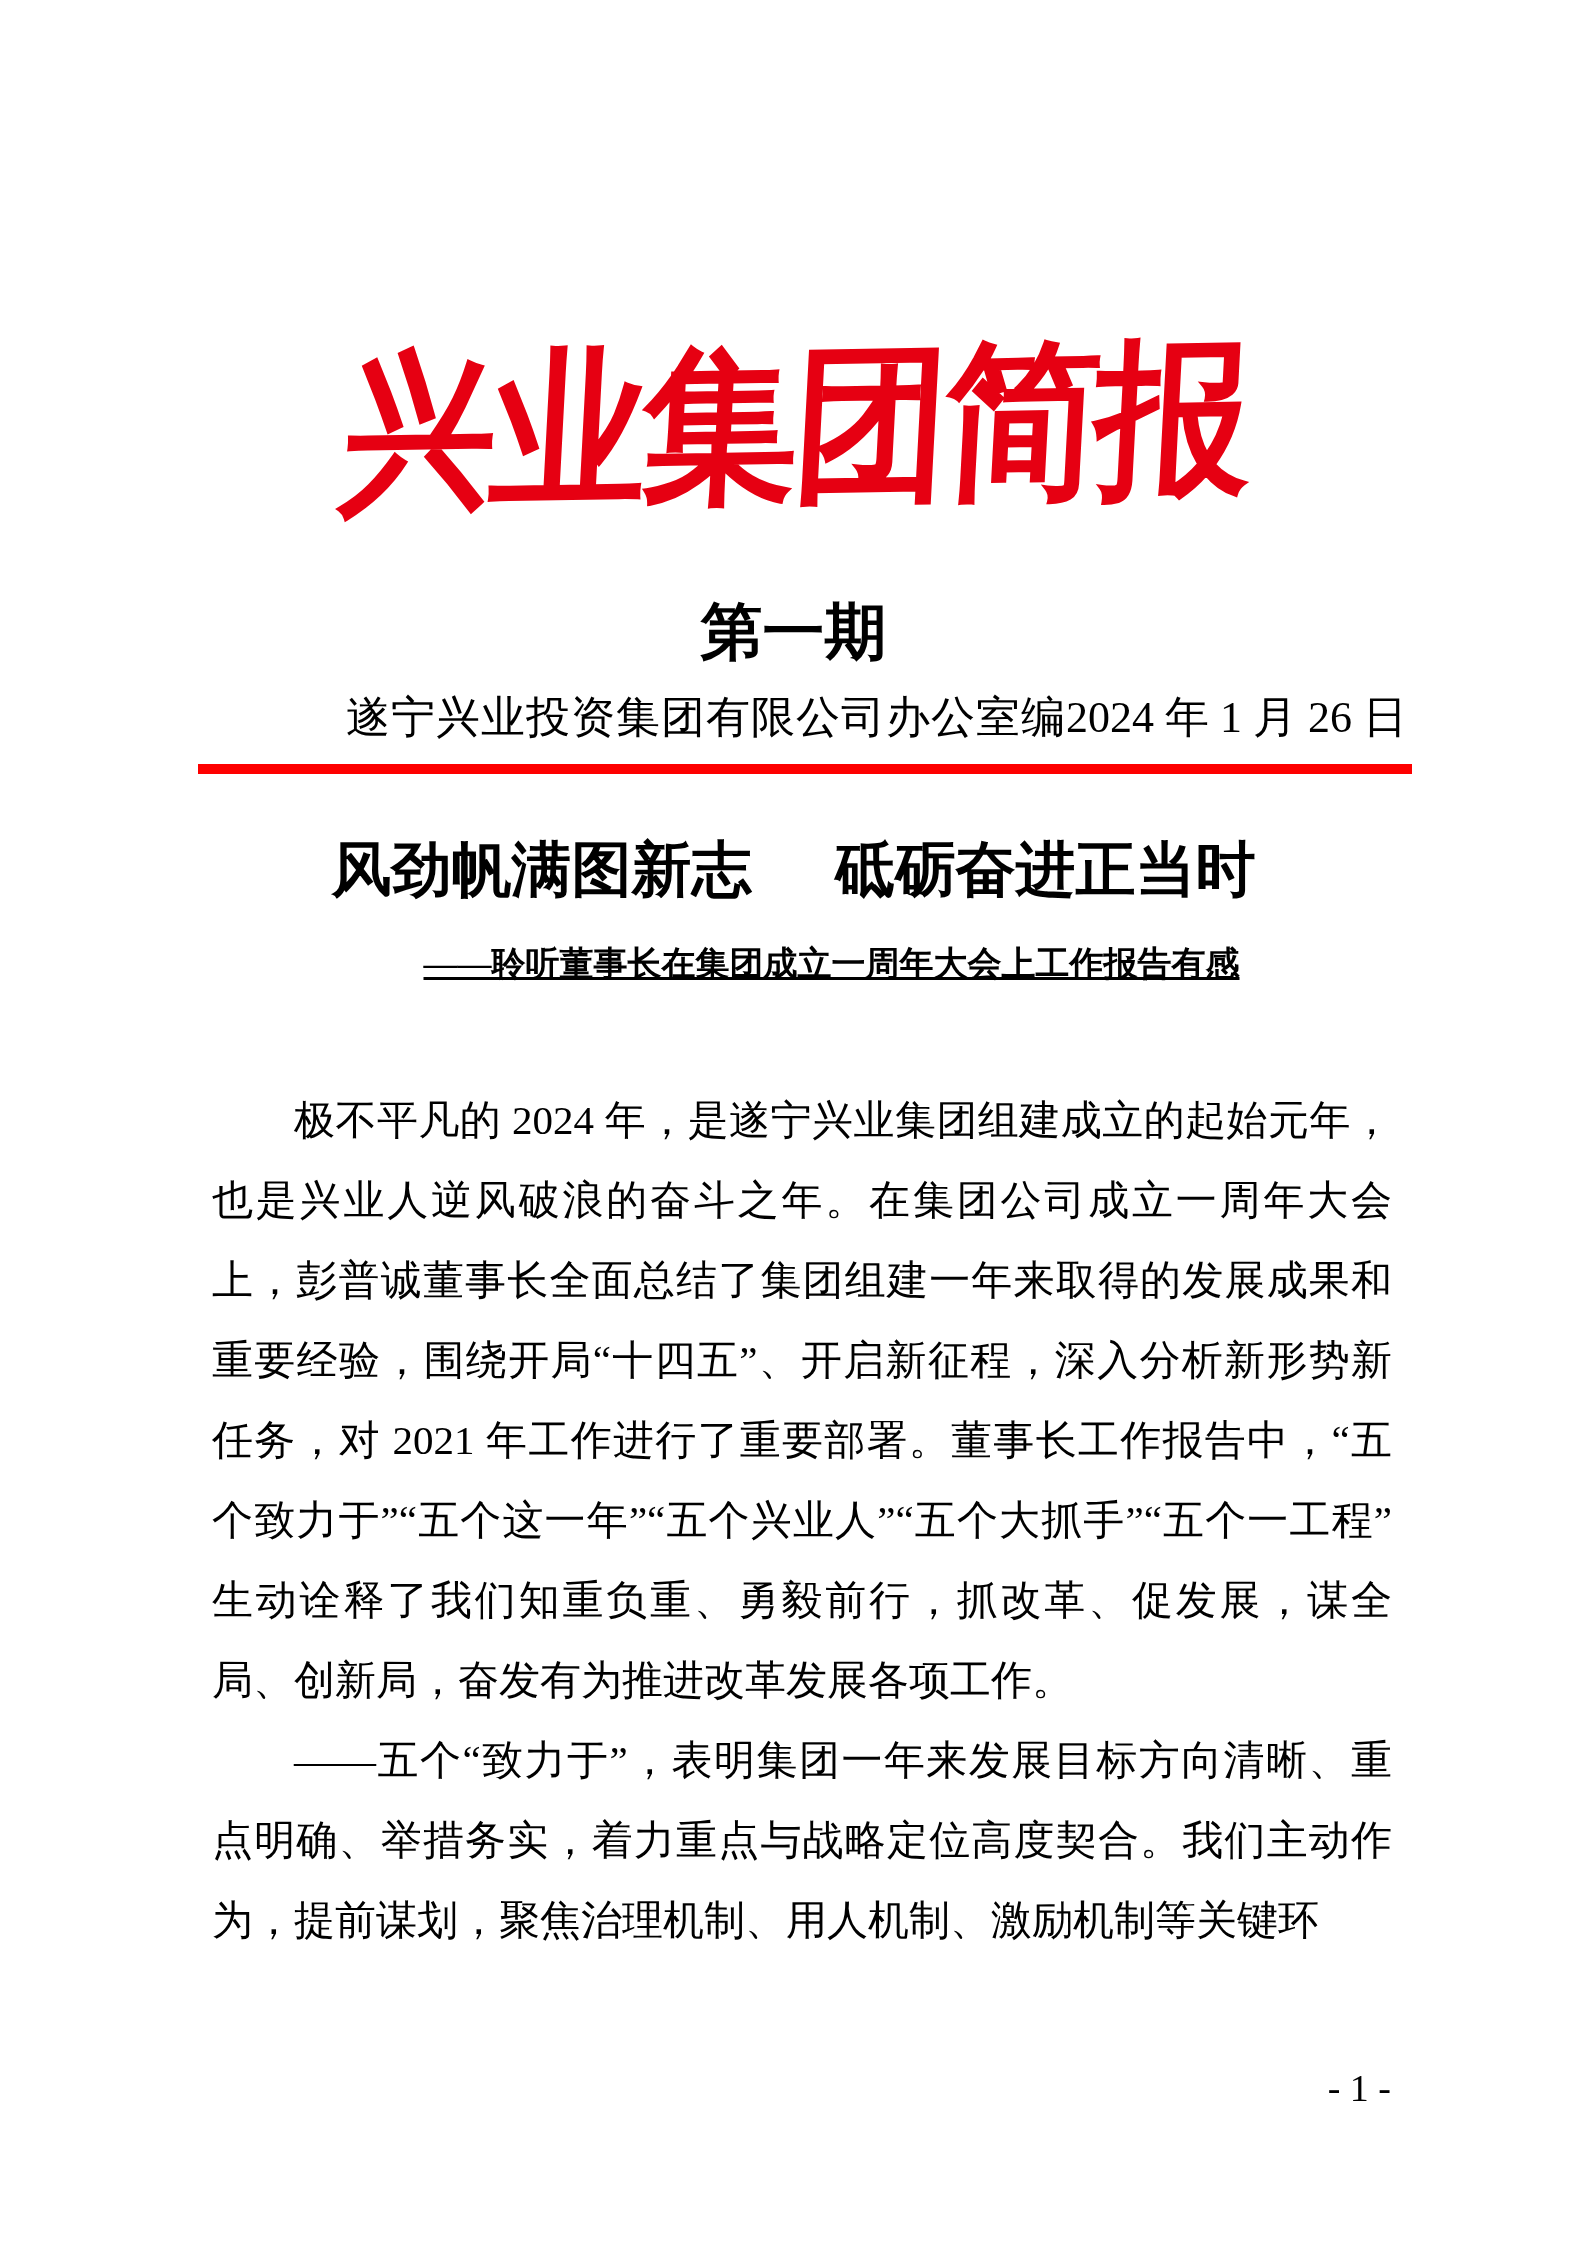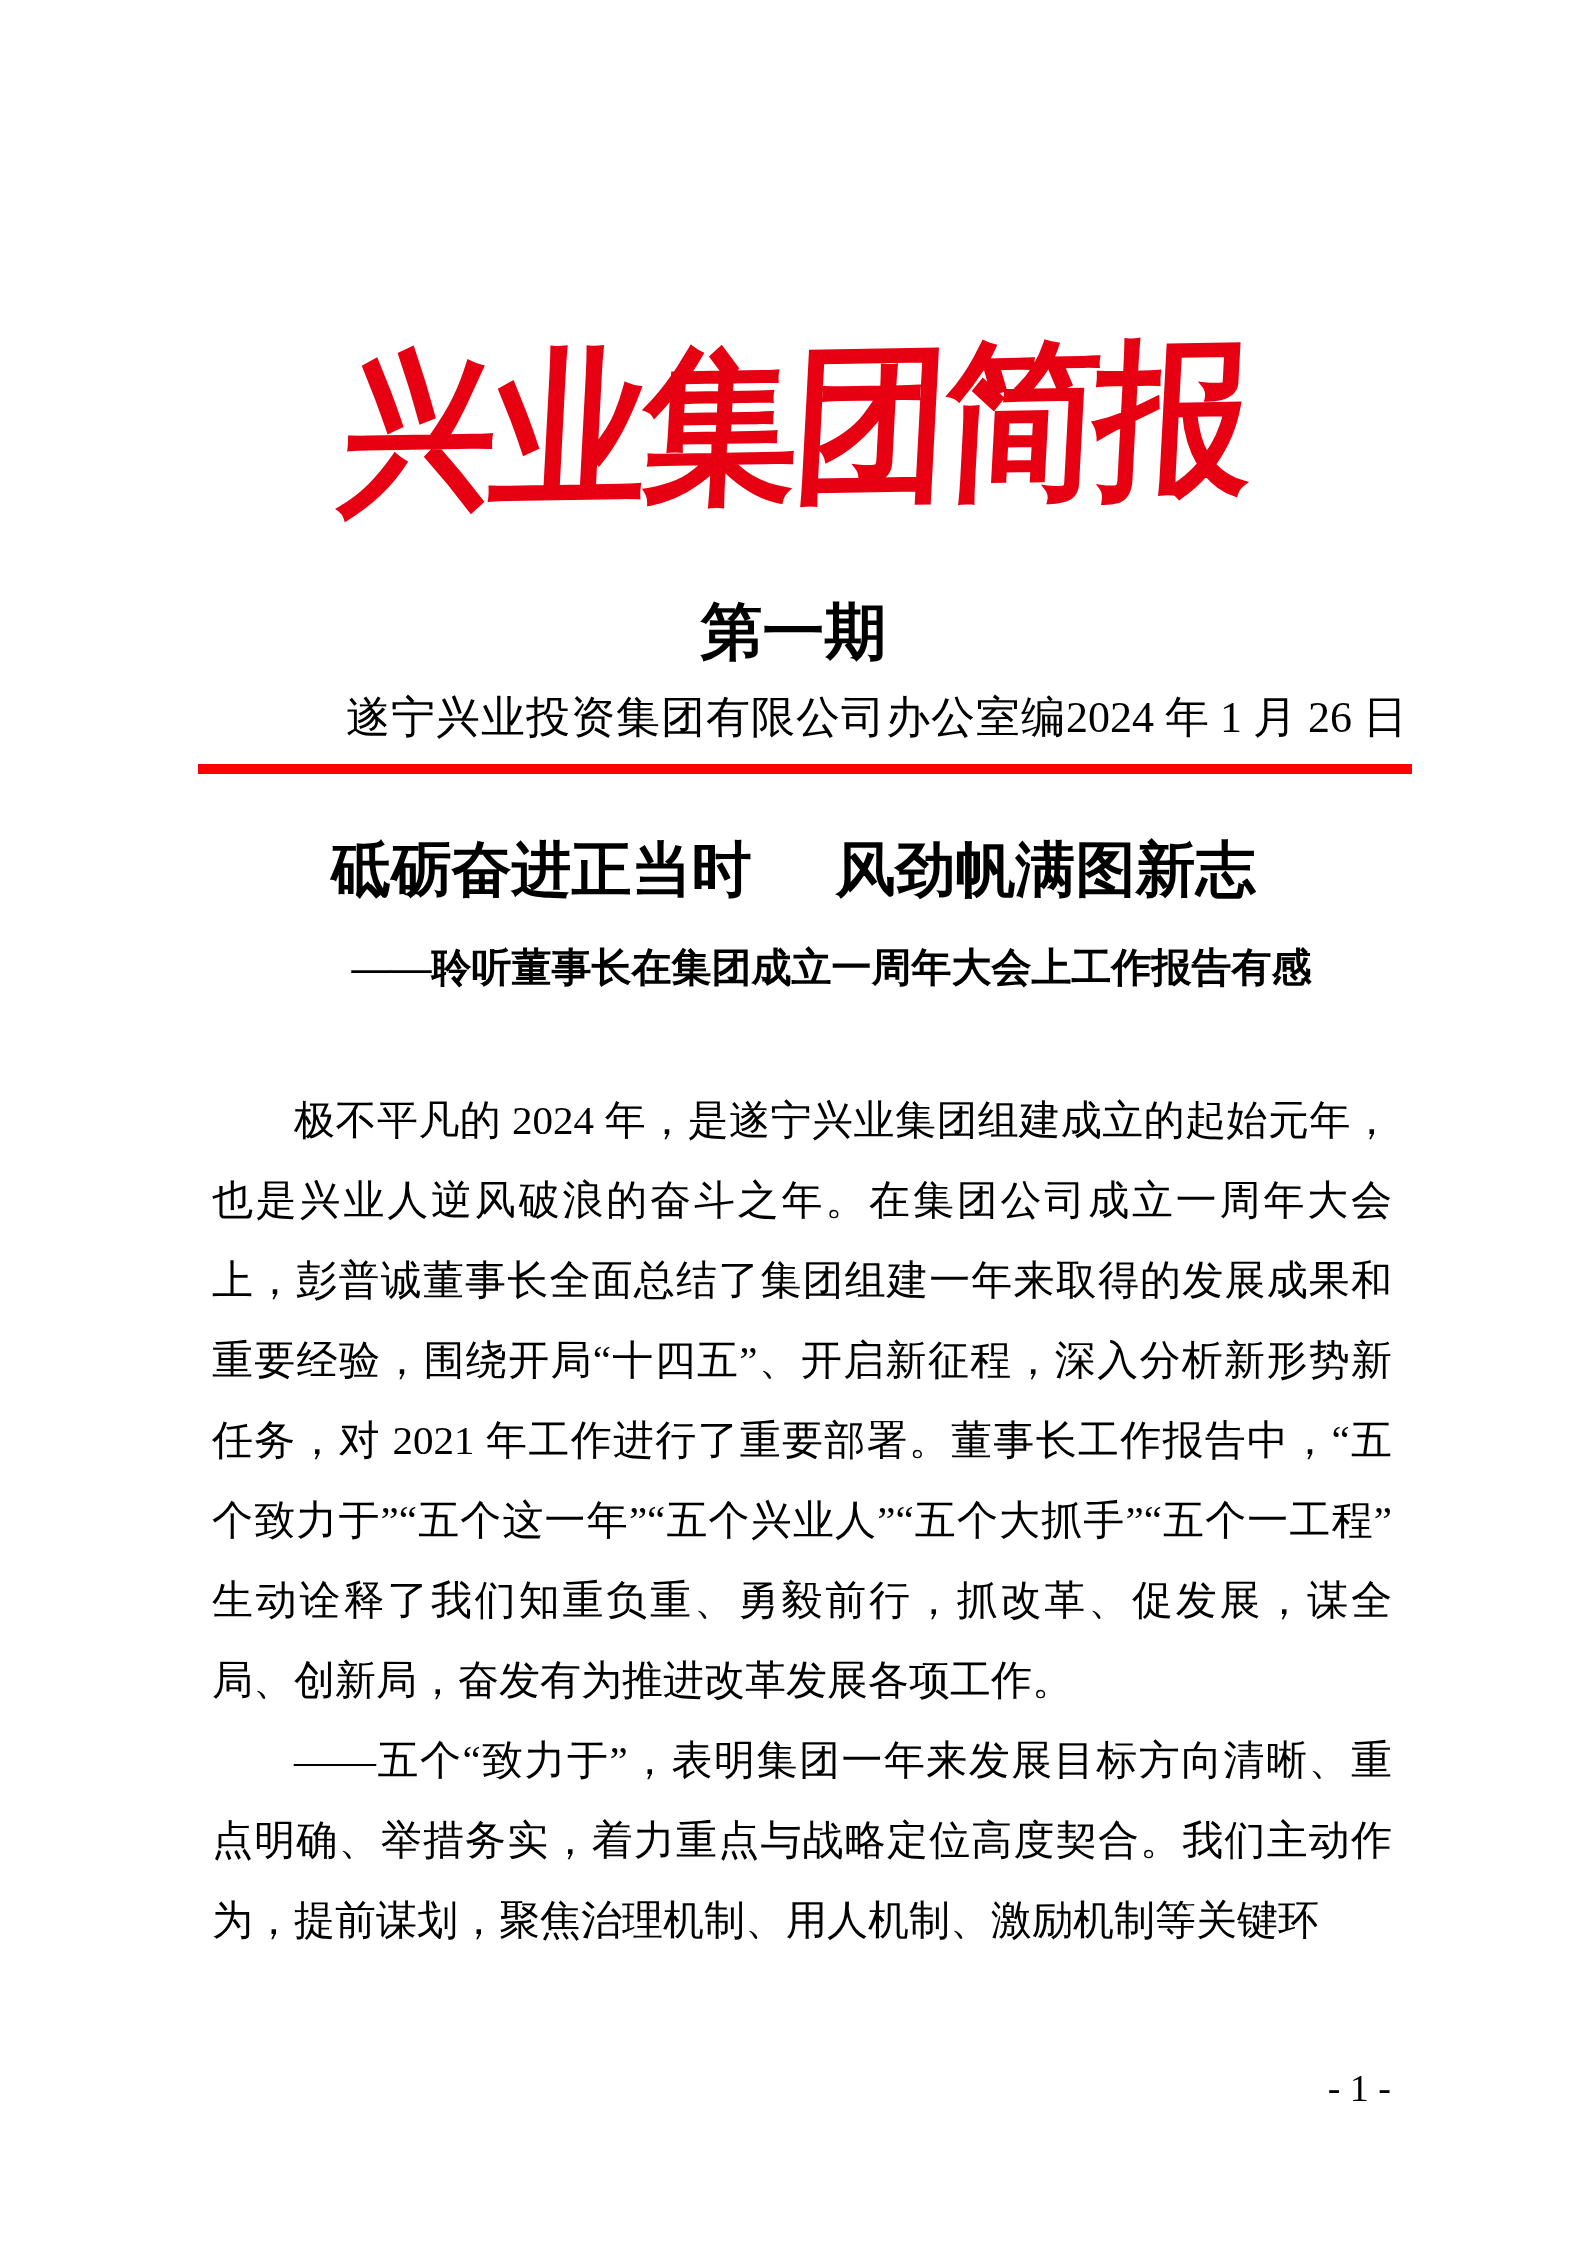--- a/index.html
+++ b/index.html
@@ -79,22 +79,23 @@
   
   .subtitle {
     position: absolute;
     top: 944px;
     left: 0;
     width: 100%;
     box-sizing: border-box;
     padding-left: 76px;
     text-align: center;
     font-weight: bold;
-    font-size: 40px;
+    font-size: 34px;
     line-height: 1.2;
+    text-decoration: underline;
   }
   
   .body {
     position: absolute;
     top: 1080px;
     left: 212px;
     width: 1180px;
     font-size: 41px;
     line-height: 80px;
     text-align: justify;
@@ -121,22 +122,22 @@
   <div class="issue">第一期</div>
 
   <div class="publine">
     <span class="publisher">遂宁兴业投资集团有限公司办公室编</span>
     <span class="pubdate">2024 年 1 月 26 日</span>
   </div>
 
   <div class="rule"></div>
 
   <div class="headline">
+    <span>风劲帆满图新志</span>
     <span>砥砺奋进正当时</span>
-    <span>风劲帆满图新志</span>
   </div>
 
   <div class="subtitle">——聆听董事长在集团成立一周年大会上工作报告有感</div>
 
   <div class="body">
     <p>极不平凡的 2024 年，是遂宁兴业集团组建成立的起始元年，也是兴业人逆风破浪的奋斗之年。在集团公司成立一周年大会上，彭普诚董事长全面总结了集团组建一年来取得的发展成果和重要经验，围绕开局“十四五”、开启新征程，深入分析新形势新任务，对 2021 年工作进行了重要部署。董事长工作报告中，“五个致力于”“五个这一年”“五个兴业人”“五个大抓手”“五个一工程”生动诠释了我们知重负重、勇毅前行，抓改革、促发展，谋全局、创新局，奋发有为推进改革发展各项工作。</p>
     <p><span class="lead">——五个“致力于”</span><span>，表明集团一年来发展目标方向清晰、重点明确、举措务实，着力重点与战略定位高度契合。我们主动作为，提前谋划，聚焦治理机制、用人机制、激励机制等关键环</span></p>
   </div>
 
   <div class="pageno">- 1 -</div>

